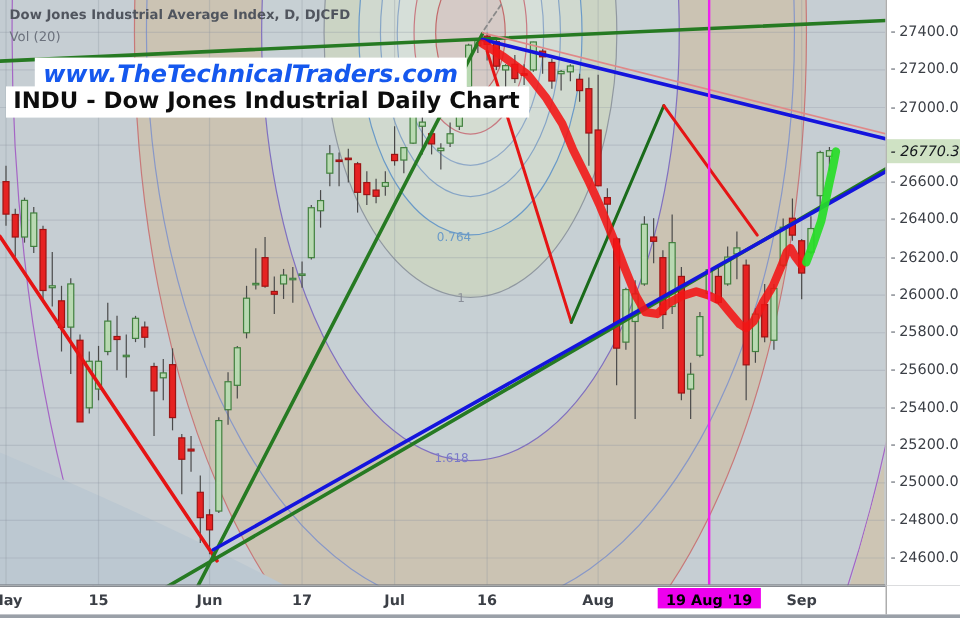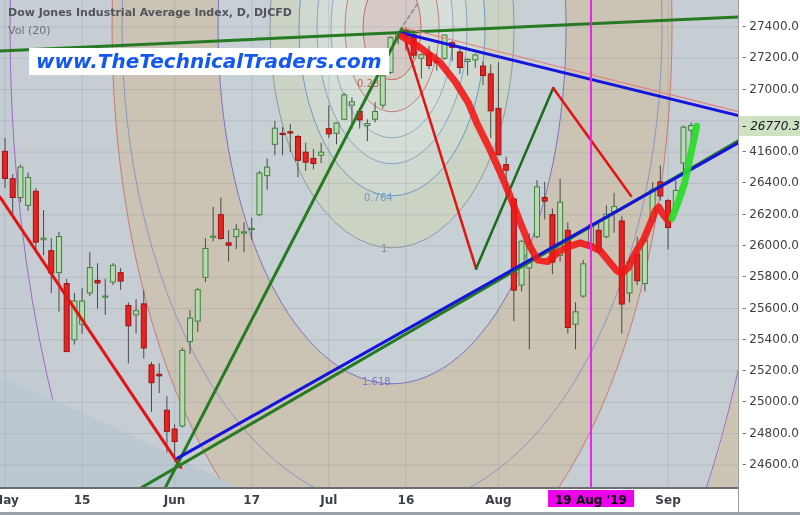--- a/index.html
+++ b/index.html
@@ -450,27 +450,28 @@
       <polyline points="402.1,36.4 419.8,47.3 439.8,62.2 455.3,81.8 468.4,102.9 477.6,124.8 490.0,149.8 500.0,171.7 510.0,195.9 520.0,221.8 530.1,246.8 537.8,260.1 547.8,261.6 557.8,252.3 567.8,246.8 580.2,242.9 590.2,246.0 600.2,250.7 607.9,260.1 616.4,270.2 621.8,273.4 628.0,267.9 635.7,252.3 644.2,238.2 651.1,221.8 655.7,210.0 658.8,206.9 662.7,213.9 668.1,221.0" fill="none" stroke="#f21414" stroke-width="7" stroke-opacity="0.88" stroke-linecap="round" stroke-linejoin="round"></polyline>
       <polyline points="671.9,218.6 678.1,202.2 684.3,184.2 688.1,167.0 691.2,152.1 694.3,138.1 696.6,126.3" fill="none" stroke="#27dd27" stroke-width="7" stroke-opacity="0.92" stroke-linecap="round" stroke-linejoin="round"></polyline>
       <line x1="590.96" y1="0" x2="590.96" y2="487" stroke="#ee22ee" stroke-width="2"></line>
       <line x1="0" y1="487.5" x2="738" y2="487.5" stroke="#6a6f76" stroke-width="1"></line>
     </svg>
 
   <div class="hdr">Dow Jones Industrial Average Index, D, DJCFD</div>
   <div class="hdr2">Vol (20)</div>
 
   <div class="wm1">www.TheTechnicalTraders.com</div>
+  <div class="wm2">INDU - Dow Jones Industrial Daily Chart</div>
 
   <div class="paxis" id="paxis">
     <div class="pbadge" id="pbadge" style="top: 115.503px; background: rgb(207, 226, 196); font-style: italic;">- 26770.3</div>
   <div class="plabel" style="top: 19px;"><span class="dash">-</span><span>27400.0</span></div>
       <div class="plabel" style="top: 50.2857px;"><span class="dash">-</span><span>27200.0</span></div>
       <div class="plabel" style="top: 81.5714px;"><span class="dash">-</span><span>27000.0</span></div>
-      <div class="plabel" style="top: 144.143px;"><span class="dash">-</span><span>41600.0</span></div>
+      <div class="plabel" style="top: 144.143px;"><span class="dash">-</span><span>26600.0</span></div>
       <div class="plabel" style="top: 175.429px;"><span class="dash">-</span><span>26400.0</span></div>
       <div class="plabel" style="top: 206.714px;"><span class="dash">-</span><span>26200.0</span></div>
       <div class="plabel" style="top: 238px;"><span class="dash">-</span><span>26000.0</span></div>
       <div class="plabel" style="top: 269.286px;"><span class="dash">-</span><span>25800.0</span></div>
       <div class="plabel" style="top: 300.571px;"><span class="dash">-</span><span>25600.0</span></div>
       <div class="plabel" style="top: 331.857px;"><span class="dash">-</span><span>25400.0</span></div>
       <div class="plabel" style="top: 363.143px;"><span class="dash">-</span><span>25200.0</span></div>
       <div class="plabel" style="top: 394.429px;"><span class="dash">-</span><span>25000.0</span></div>
       <div class="plabel" style="top: 425.714px;"><span class="dash">-</span><span>24800.0</span></div>
       <div class="plabel" style="top: 457px;"><span class="dash">-</span><span>24600.0</span></div>

